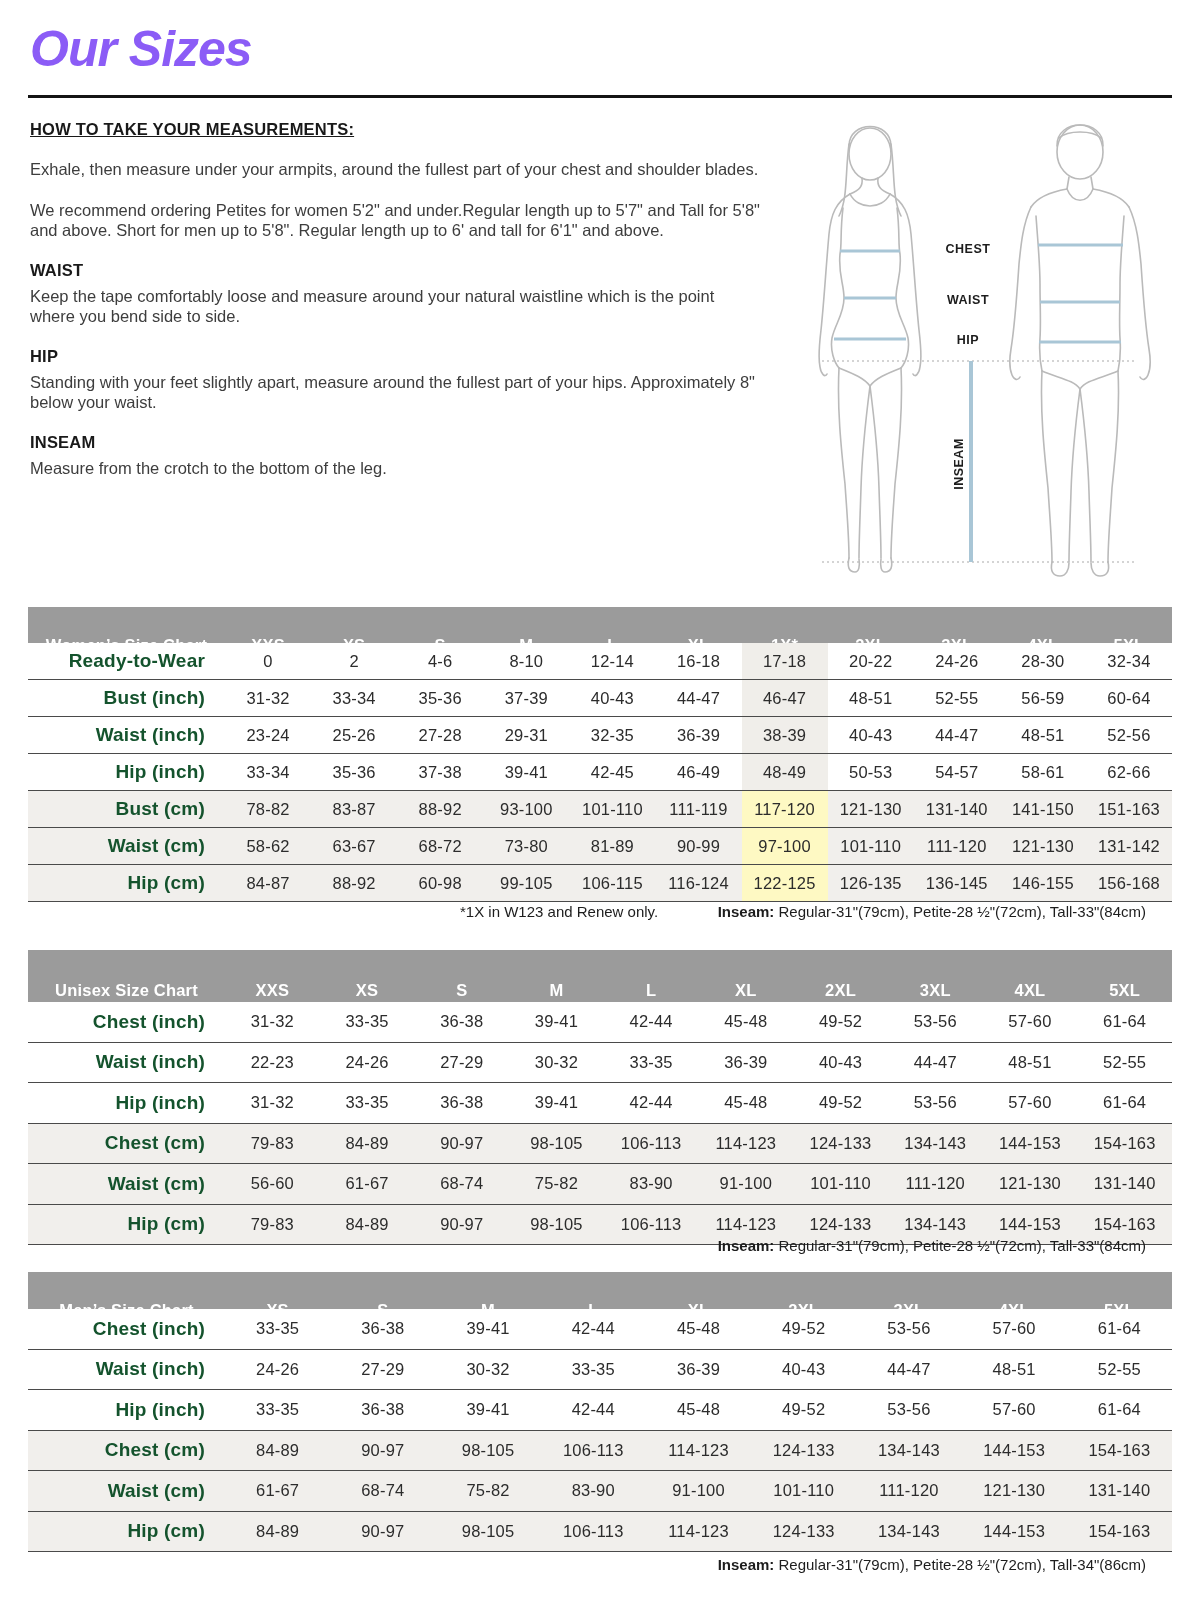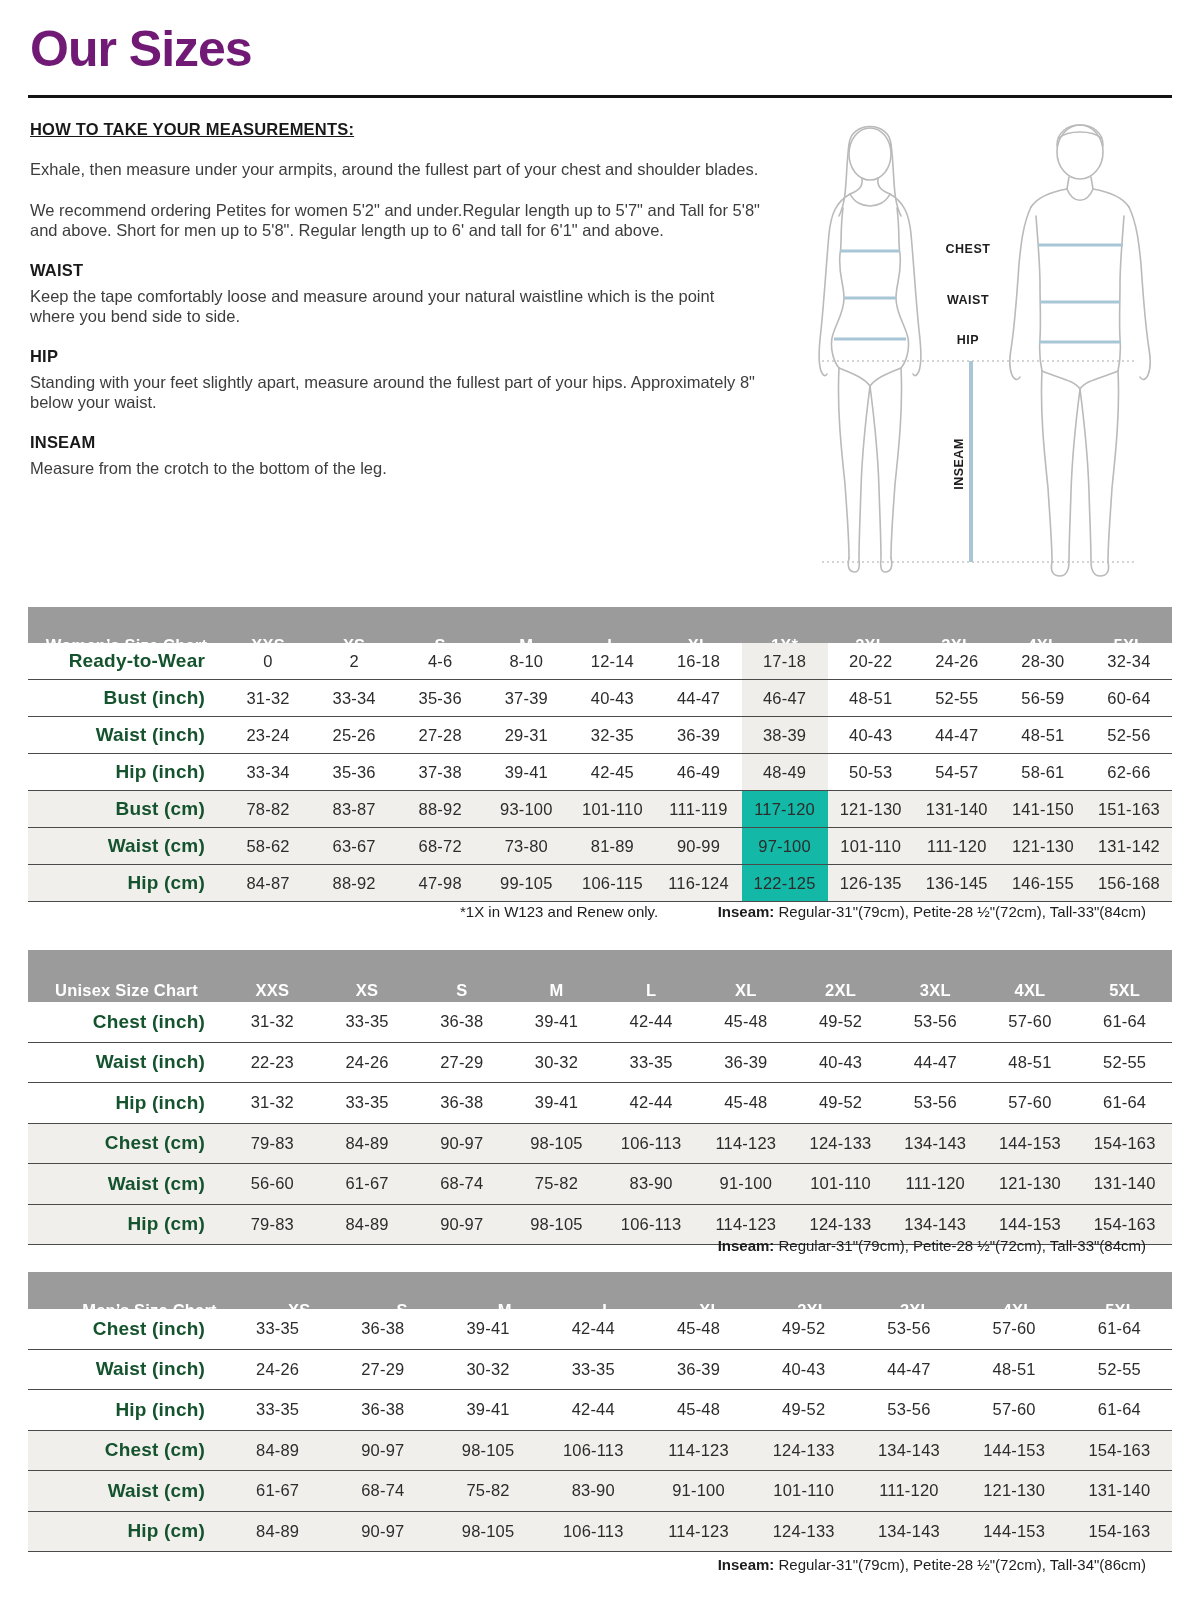--- a/index.html
+++ b/index.html
@@ -1,43 +1,43 @@
 <!DOCTYPE html>
 <html><head>
 <meta charset="utf-8">
 <style>
   html,body{margin:0;padding:0;background:#ffffff;}
   body{width:1200px;height:1600px;position:relative;font-family:"Liberation Sans",sans-serif;color:#222;overflow:hidden;}
 
-  .page-title{position:absolute;left:30px;top:20px;margin:0;font-size:50px;font-weight:700;letter-spacing:-1px;color:#701a75;}
+  .page-title{position:absolute;left:30px;top:20px;margin:0;font-size:50px;font-weight:700;letter-spacing:-1px;color:#8b5cf6;font-style:italic;}
   .title-rule{position:absolute;left:28px;top:95px;width:1144px;border-top:3px solid #141414;}
 
   .instructions{position:absolute;left:30px;top:120px;width:730px;}
   .instructions-heading{margin:0;font-size:16.5px;font-weight:700;color:#191919;letter-spacing:.2px;text-decoration:underline;}
   .section{margin-top:20px;}
   .sec-title{margin:0;font-size:16.5px;font-weight:700;color:#191919;letter-spacing:.2px;}
   .sec-body{margin:6px 0 0;font-size:16.5px;line-height:20.5px;color:#3d3d3d;}
 
   .figure{position:absolute;left:778px;top:112px;width:406px;height:474px;}
   .figure svg{display:block;}
   .figure text{font-family:"Liberation Sans",sans-serif;font-weight:700;font-size:12.5px;fill:#1d1d1d;letter-spacing:.5px;}
 
   .size-table{position:absolute;left:28px;width:1144px;border-bottom:1px solid #4a4a4a;}
   #t0{top:607px;} #t1{top:950px;} #t2{top:1272px;}
   .t-row{display:grid;align-items:stretch;}
   .t-head{background:#9b9b9b;}
-  #t0 .t-head{height:36px;} #t1 .t-head{height:52px;} #t2 .t-head{height:37px;padding-left:23px;}
+  #t0 .t-head{height:36px;} #t1 .t-head{height:52px;} #t2 .t-head{height:37px;}
   #t0 .t-body{height:36px;} #t1 .t-body{height:39.5px;} #t2 .t-body{height:39.5px;}
   .t-body + .t-body{border-top:1px solid #4a4a4a;}
   .t-cell{display:flex;align-items:center;justify-content:center;font-size:16.5px;font-weight:500;color:#2c2c2c;letter-spacing:.2px;}
   .t-title,.t-col{font-weight:700;font-size:16.5px;color:#ffffff;margin-top:29px;}
   .t-label{justify-content:flex-end;padding-right:20px;font-weight:700;font-size:19px;color:#14532d;}
   .shaded{background:#f1efec;}
   .t-body .hl{background:#f0eeea;}
-  .t-body.shaded .hl{background:#14b8a6;}
+  .t-body.shaded .hl{background:#fef9c3;}
 
   .footnote{position:absolute;left:28px;width:1144px;height:20px;font-size:15px;color:#1d1d1d;}
   #fn0{top:903px;} #fn1{top:1237px;} #fn2{top:1556px;}
   .fn-left{position:absolute;left:432px;white-space:nowrap;}
   .fn-right{position:absolute;right:26px;white-space:nowrap;}
   .fn-right b{font-weight:700;}
 </style>
 </head>
 <body>
 
@@ -228,21 +228,21 @@
       <div class="t-cell t-val hl">97-100</div>
       <div class="t-cell t-val">101-110</div>
       <div class="t-cell t-val">111-120</div>
       <div class="t-cell t-val">121-130</div>
       <div class="t-cell t-val">131-142</div>
     </div>
     <div class="t-row t-body shaded" style="grid-template-columns: 197px repeat(11, 1fr);">
       <div class="t-cell t-label">Hip (cm)</div>
       <div class="t-cell t-val">84-87</div>
       <div class="t-cell t-val">88-92</div>
-      <div class="t-cell t-val">47-98</div>
+      <div class="t-cell t-val">60-98</div>
       <div class="t-cell t-val">99-105</div>
       <div class="t-cell t-val">106-115</div>
       <div class="t-cell t-val">116-124</div>
       <div class="t-cell t-val hl">122-125</div>
       <div class="t-cell t-val">126-135</div>
       <div class="t-cell t-val">136-145</div>
       <div class="t-cell t-val">146-155</div>
       <div class="t-cell t-val">156-168</div>
     </div>
   </div>

